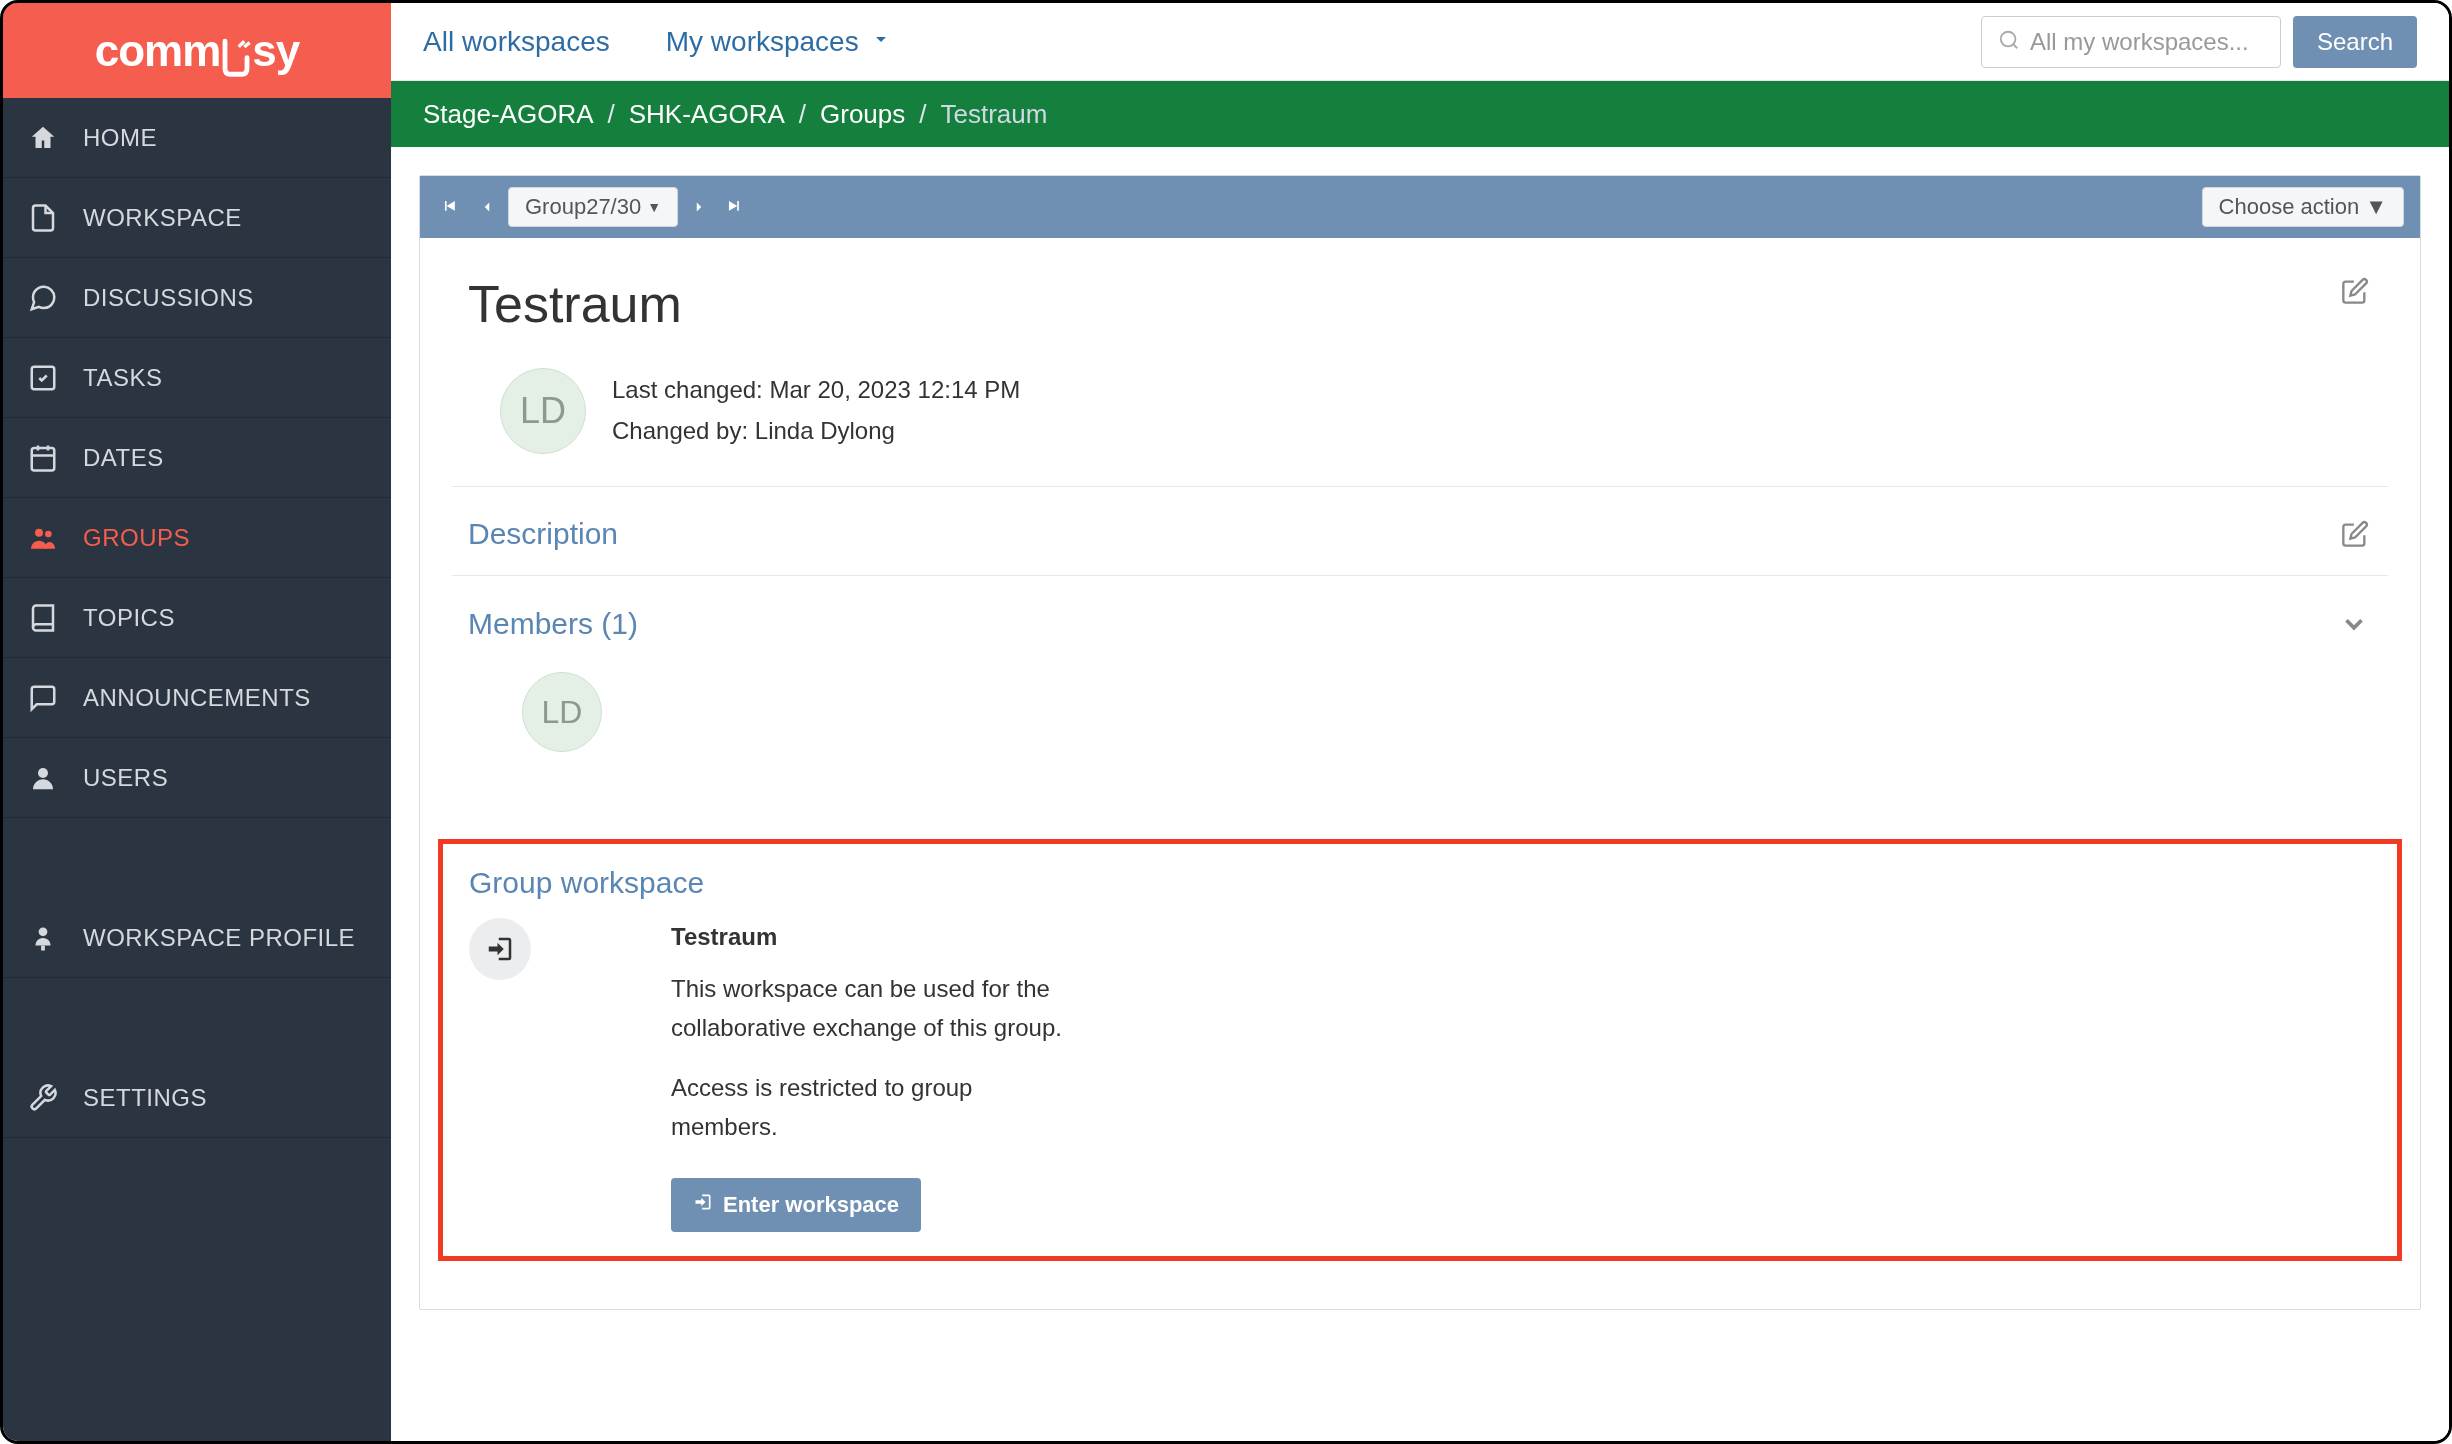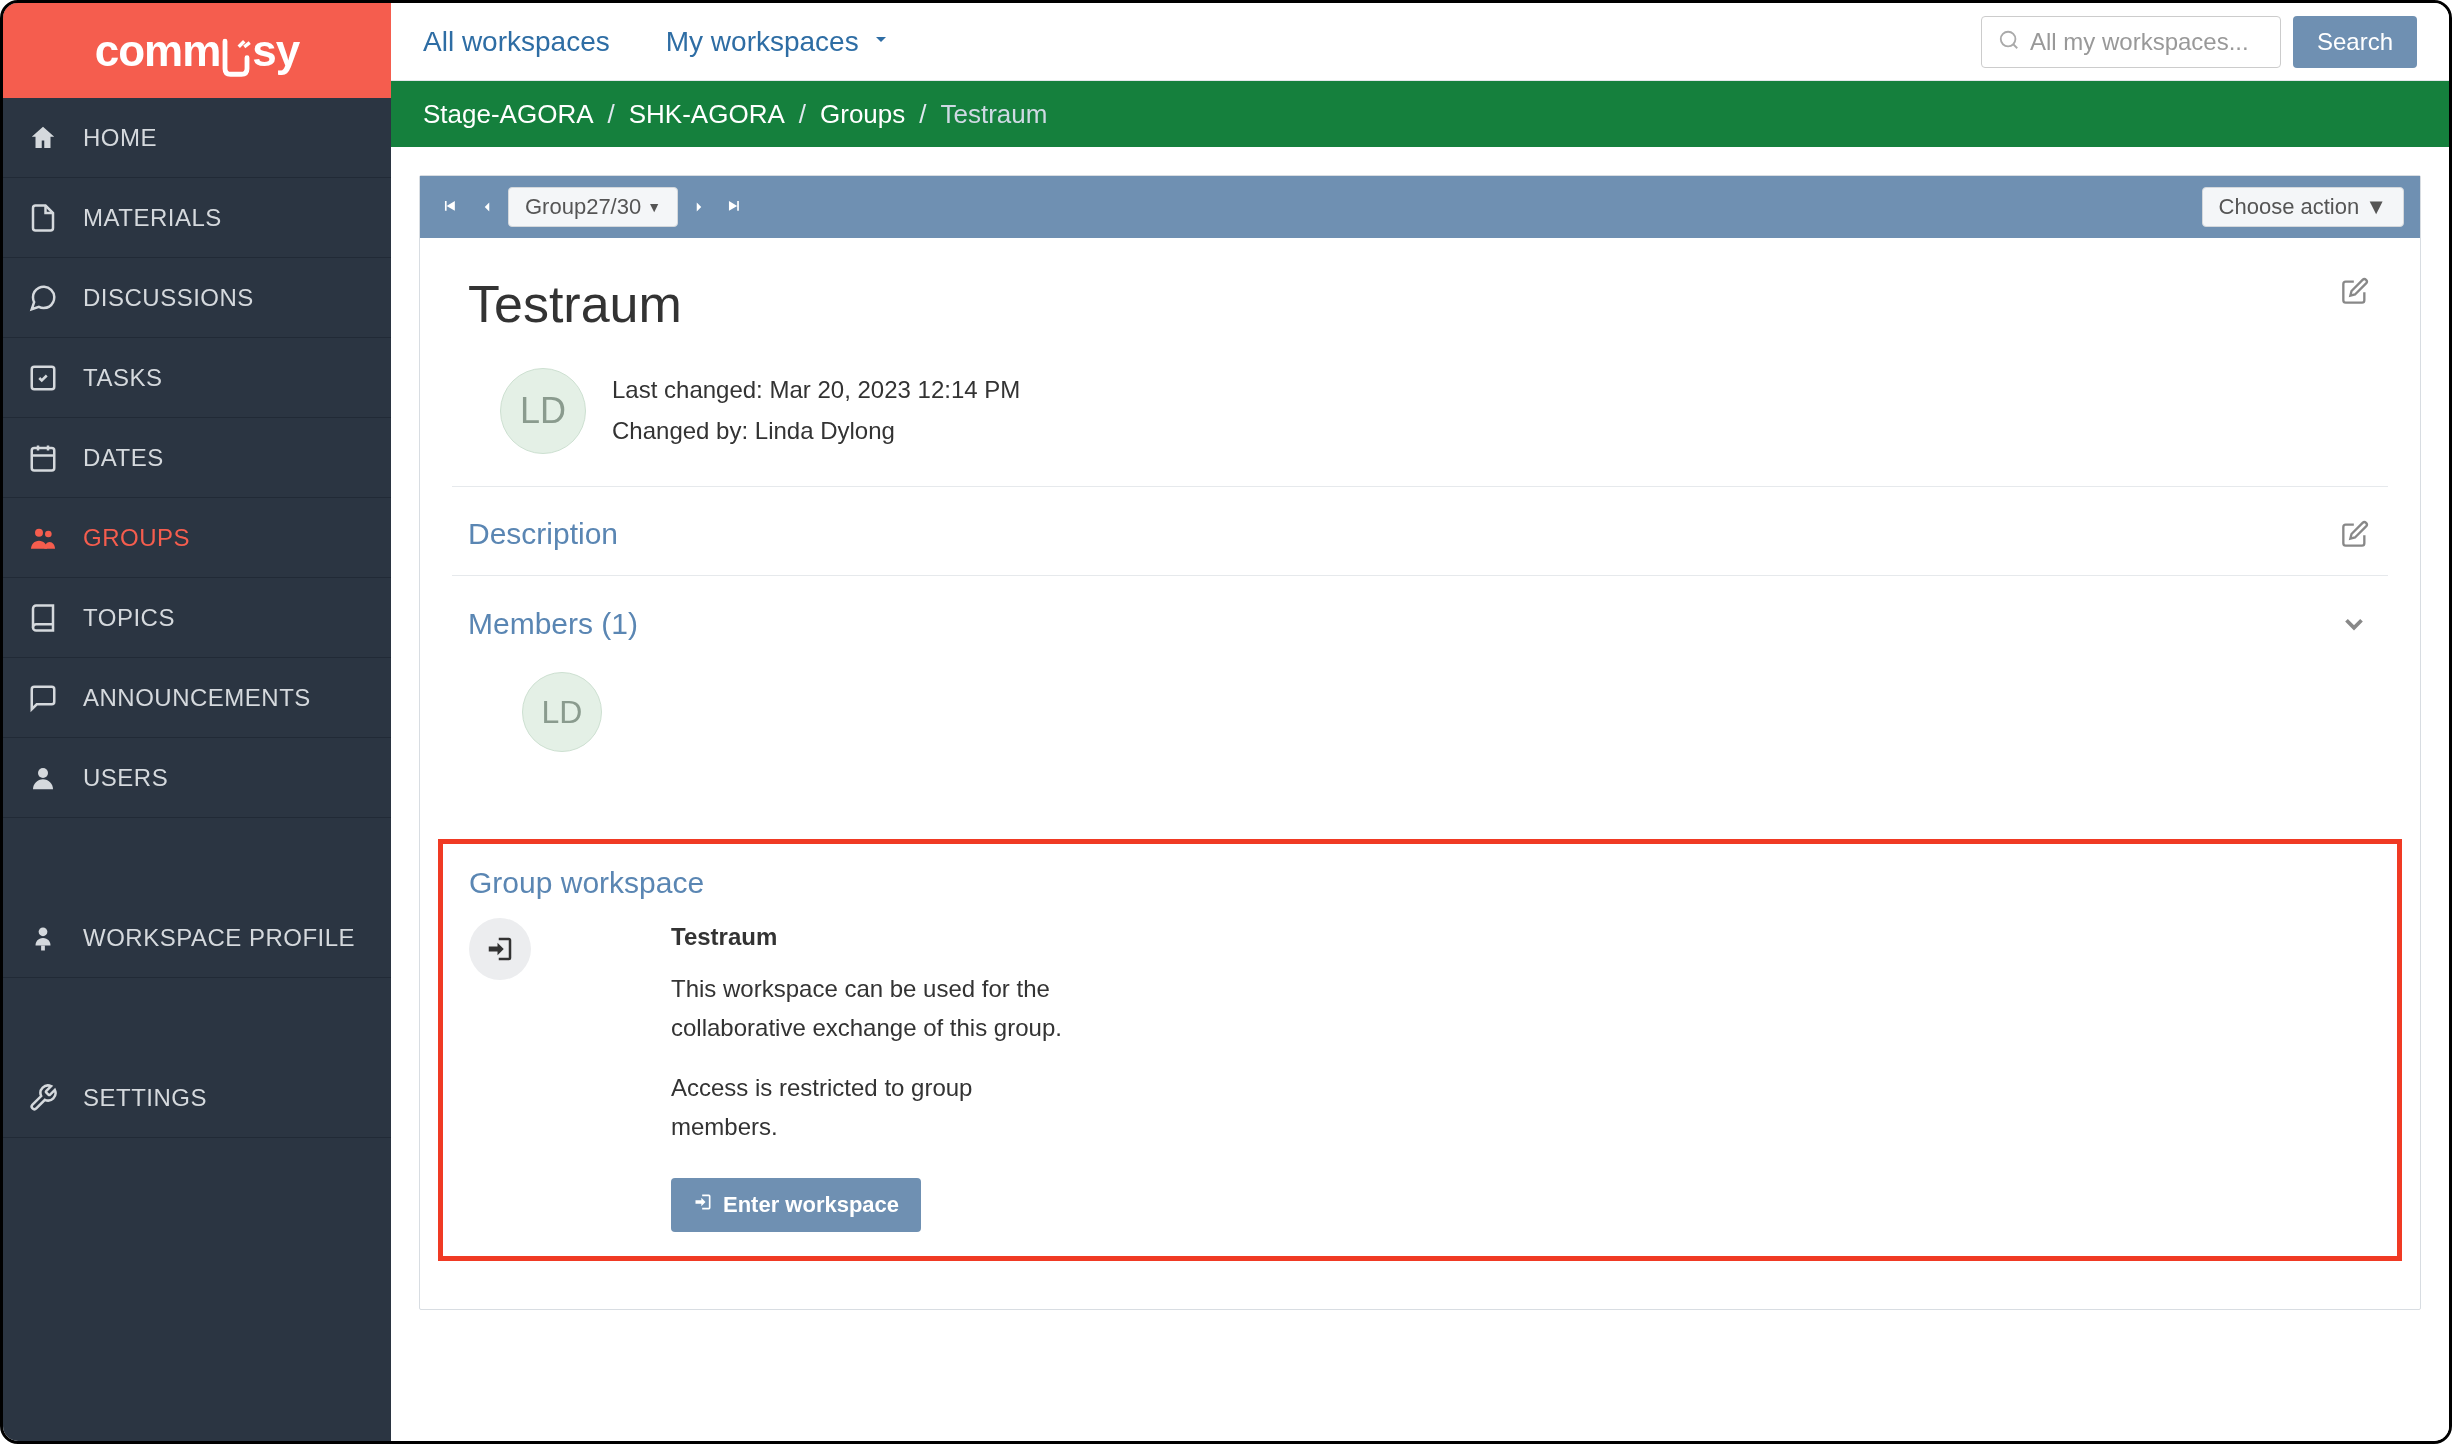--- a/index.html
+++ b/index.html
@@ -331,21 +331,21 @@
       </span>
       <span>HOME</span>
     </div>
     <div class="nav-item">
       <span class="nav-icon">
         <svg width="30" height="30" viewBox="0 0 24 24" fill="none" stroke="currentColor" stroke-width="2">
             <path d="M14 2H6a2 2 0 00-2 2v16a2 2 0 002 2h12a2 2 0 002-2V8z"></path>
             <path d="M14 2v6h6"></path>
           </svg>
       </span>
-      <span>MATERIALS</span>
+      <span>WORKSPACE</span>
     </div>
     <div class="nav-item">
       <span class="nav-icon">
         <svg width="30" height="30" viewBox="0 0 24 24" fill="none" stroke="currentColor" stroke-width="2">
             <path d="M21 11.5a8.38 8.38 0 01-.9 3.8 8.5 8.5 0 01-7.6 4.7 8.38 8.38 0 01-3.8-.9L3 21l1.9-5.7a8.38 8.38 0 01-.9-3.8 8.5 8.5 0 014.7-7.6 8.38 8.38 0 013.8-.9h.5a8.48 8.48 0 018 8v.5z"></path>
           </svg>
       </span>
       <span>DISCUSSIONS</span>
     </div>
     <div class="nav-item">

